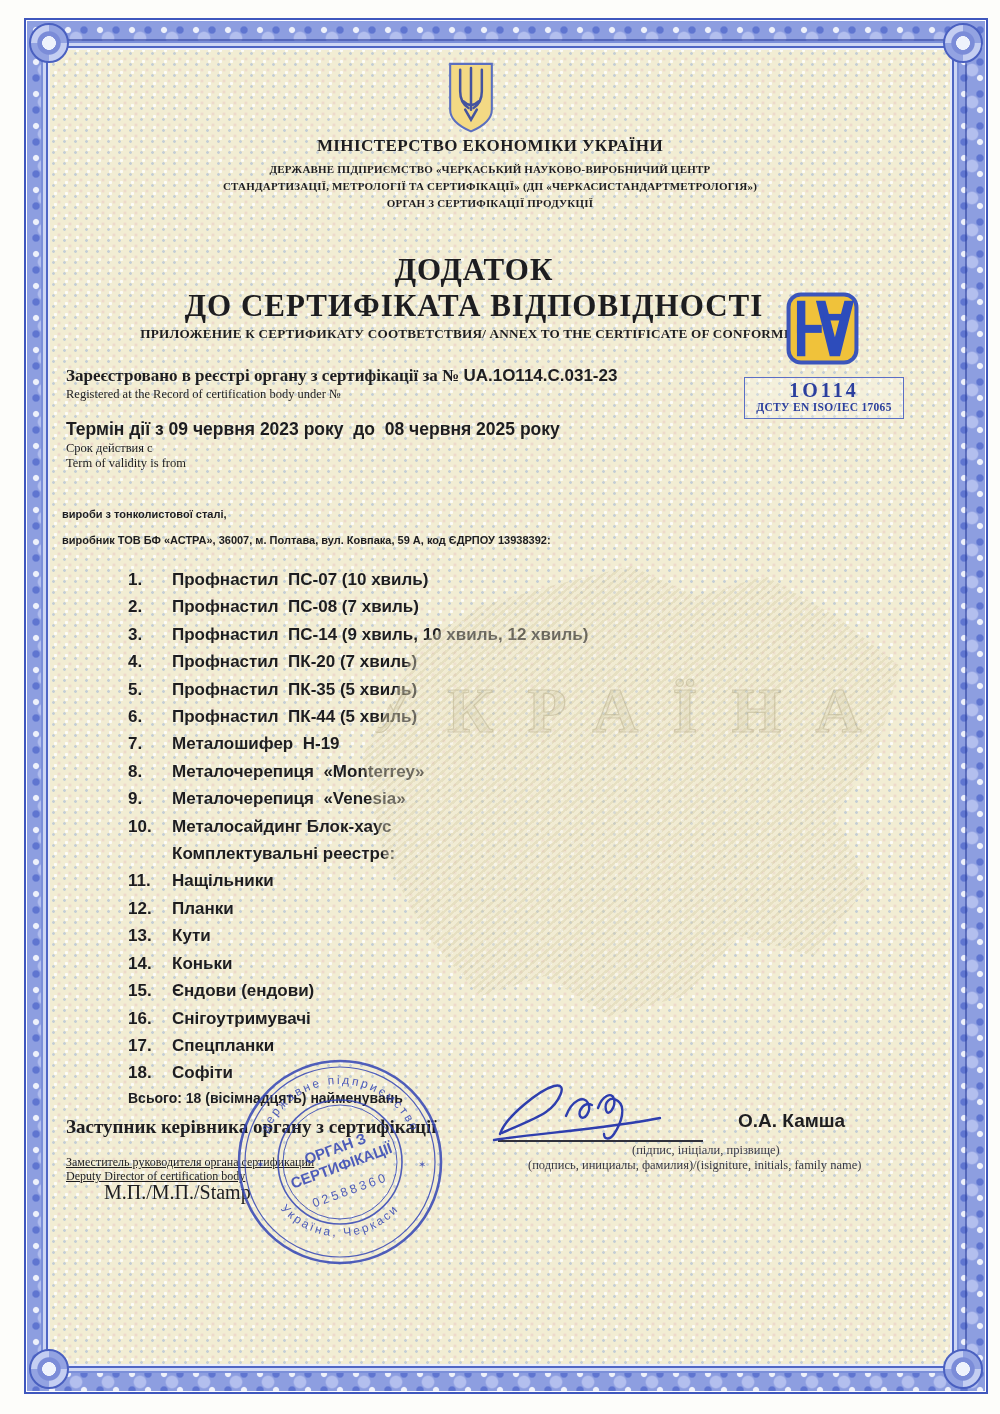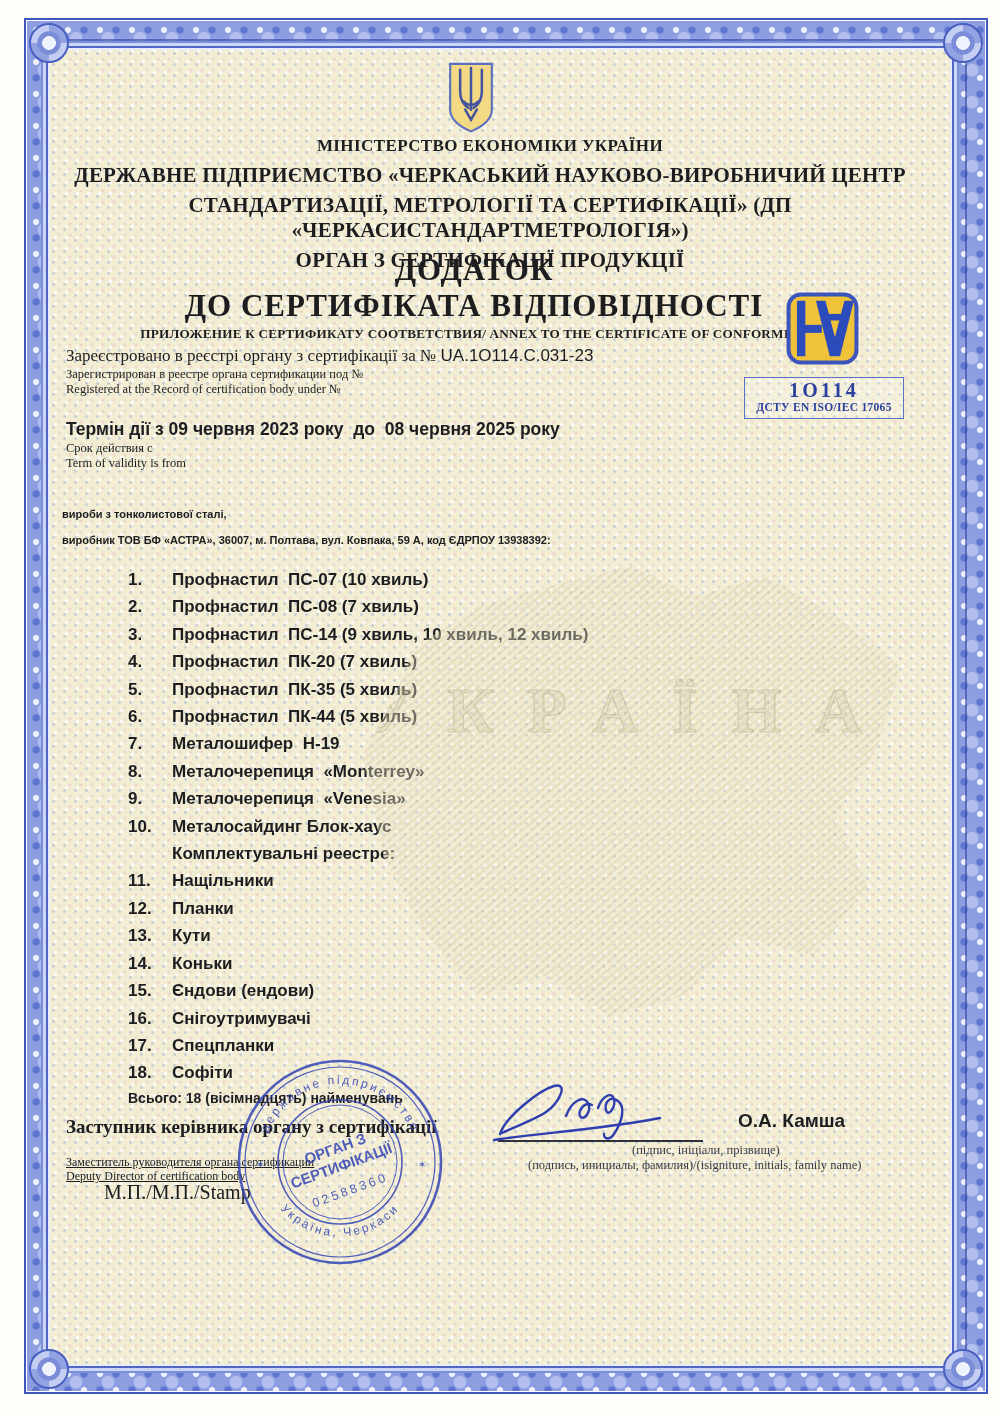--- a/index.html
+++ b/index.html
@@ -49,37 +49,37 @@
 
   
   .content { position:absolute; inset:0; z-index:3; color:#1d1d20; }
   .abs { position:absolute; }
   .pre { white-space:pre-wrap; }
   .ser { font-family:"Liberation Serif", serif; }
   .sans { font-family:"Liberation Sans", sans-serif; }
 
   .header-block { left:70px; right:90px; top:136px; text-align:center; font-weight:bold; }
   .h-line1 { font-size:17px; letter-spacing:.4px; margin-bottom:7px; }
-  .h-line  { font-size:21px; letter-spacing:.2px; margin-bottom:5px; }
+  .h-line  { font-size:11px; letter-spacing:.2px; margin-bottom:5px; }
 
   .title-block { left:64px; right:116px; top:252px; text-align:center; font-weight:bold; }
   .t-main { font-size:31px; letter-spacing:1px; line-height:1.15; }
   .t-sub  { font-size:13.2px; margin-top:3px; letter-spacing:.2px; }
 
   .logo-box { left:786px; top:291px; width:73px; height:75px; }
   .code-box {
     left:744px; top:377px; width:158px; height:40px;
     border:1.5px solid #5a6fc6; background:rgba(250,250,245,.25);
     text-align:center; color:#2b3f9e; font-weight:bold;
   }
   .code-num { font-size:20px; letter-spacing:3px; line-height:22px; margin-top:1px; }
   .code-std { font-size:11.5px; letter-spacing:.3px; line-height:13px; }
 
   .reg-block { left:66px; top:346px; }
-  .reg-main { font-size:17px; font-weight:normal; }
+  .reg-main { font-size:17px; font-weight:bold;margin-top:20px; }
   .reg-num  { font-family:"Liberation Sans", sans-serif; }
   .sub-line { font-size:12.5px; line-height:13.5px; margin-top:1.5px; }
   .reg-block .sub-line:first-of-type { margin-top:5px; }
 
   .val-block { left:66px; top:419px; }
   .val-main { font-size:17.5px; font-weight:bold; }
   .val-block .sub-line:first-of-type { margin-top:5px; }
 
   .prod-block { left:62px; top:502px; font-size:11px; font-weight:bold; line-height:25.5px; }
 
@@ -168,21 +168,20 @@
       </g>
     </svg>
 
     <div class="abs code-box ser">
       <div class="code-num">1О114</div>
       <div class="code-std">ДСТУ EN ISO/IEC 17065</div>
     </div>
 
     <div class="abs reg-block">
       <div class="reg-main ser"><span>Зареєстровано в реєстрі органу з сертифікації за № </span><span class="reg-num">UA.1О114.С.031-23</span></div>
-      <div class="sub-line ser">Зарегистрирован в реестре органа сертификации под №</div>
       <div class="sub-line ser">Registered at the Record of certification body under №</div>
     </div>
 
     <div class="abs val-block">
       <div class="val-main sans pre">Термін дії з 09 червня 2023 року  до  08 червня 2025 року</div>
       <div class="sub-line ser">Срок действия с</div>
       <div class="sub-line ser">Term of validity is from</div>
     </div>
 
     <div class="abs prod-block sans">

